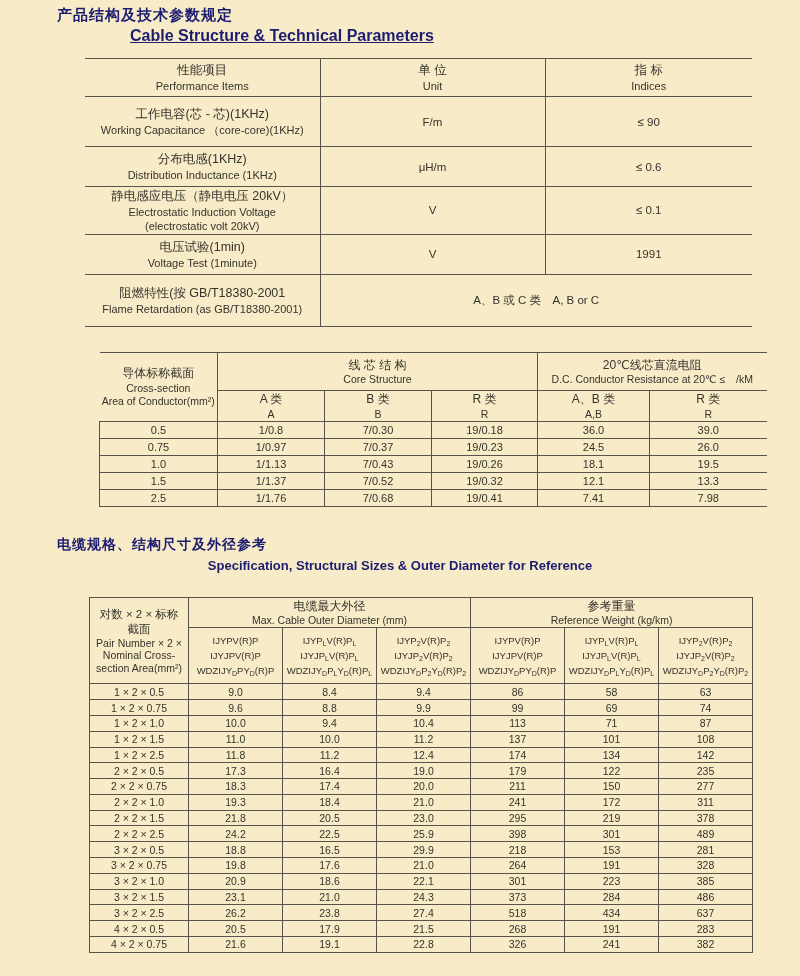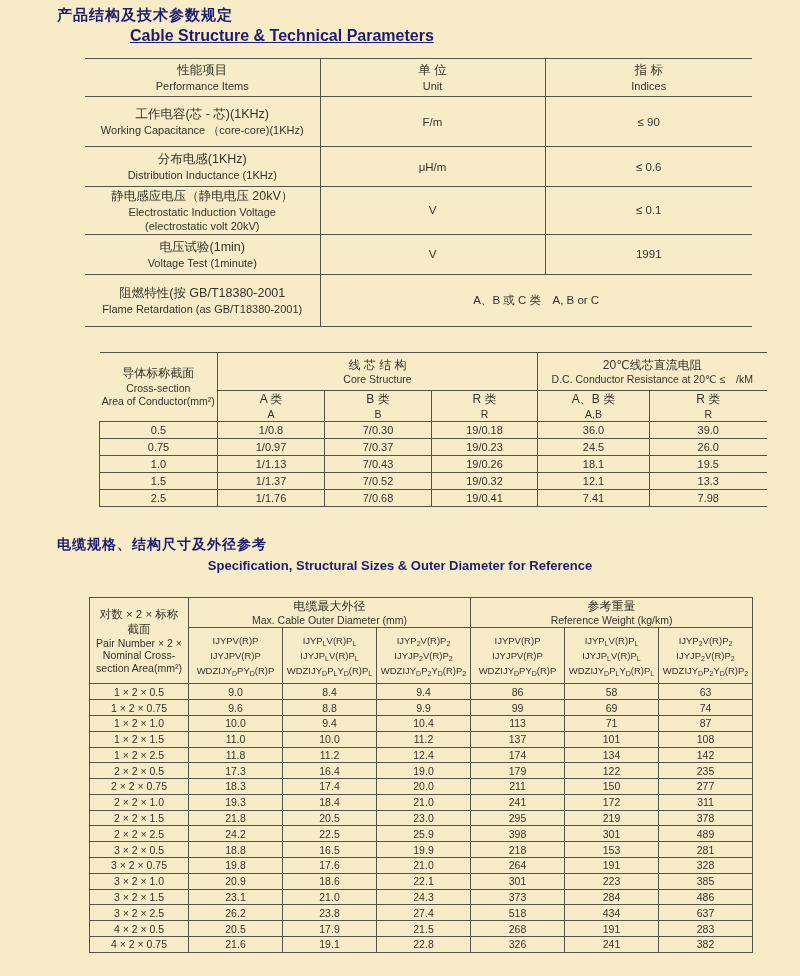--- a/index.html
+++ b/index.html
@@ -366,21 +366,21 @@
           <td>22.5</td>
           <td>25.9</td>
           <td>398</td>
           <td>301</td>
           <td>489</td>
       </tr>
         <tr>
         <td>3 × 2 × 0.5</td>
           <td>18.8</td>
           <td>16.5</td>
-          <td>19.9</td>
+          <td>29.9</td>
           <td>218</td>
           <td>153</td>
           <td>281</td>
       </tr>
         <tr>
         <td>3 × 2 × 0.75</td>
           <td>19.8</td>
           <td>17.6</td>
           <td>21.0</td>
           <td>264</td>

